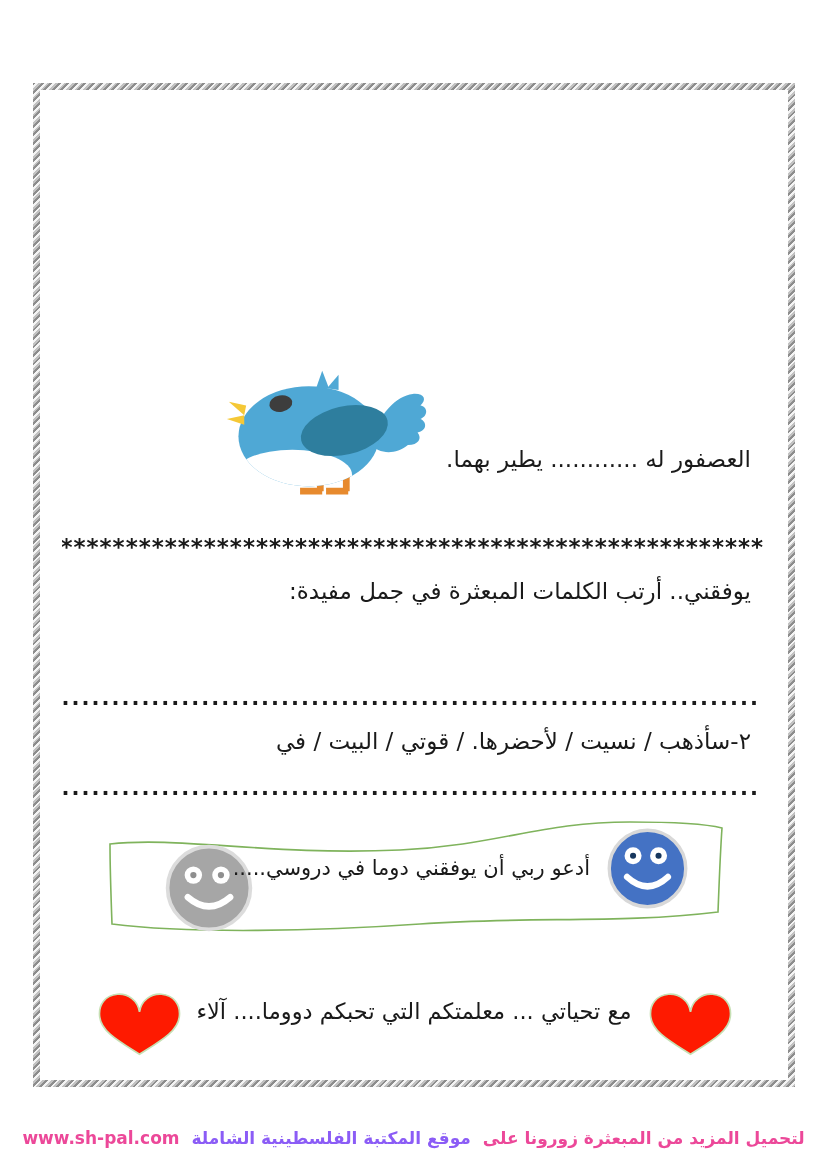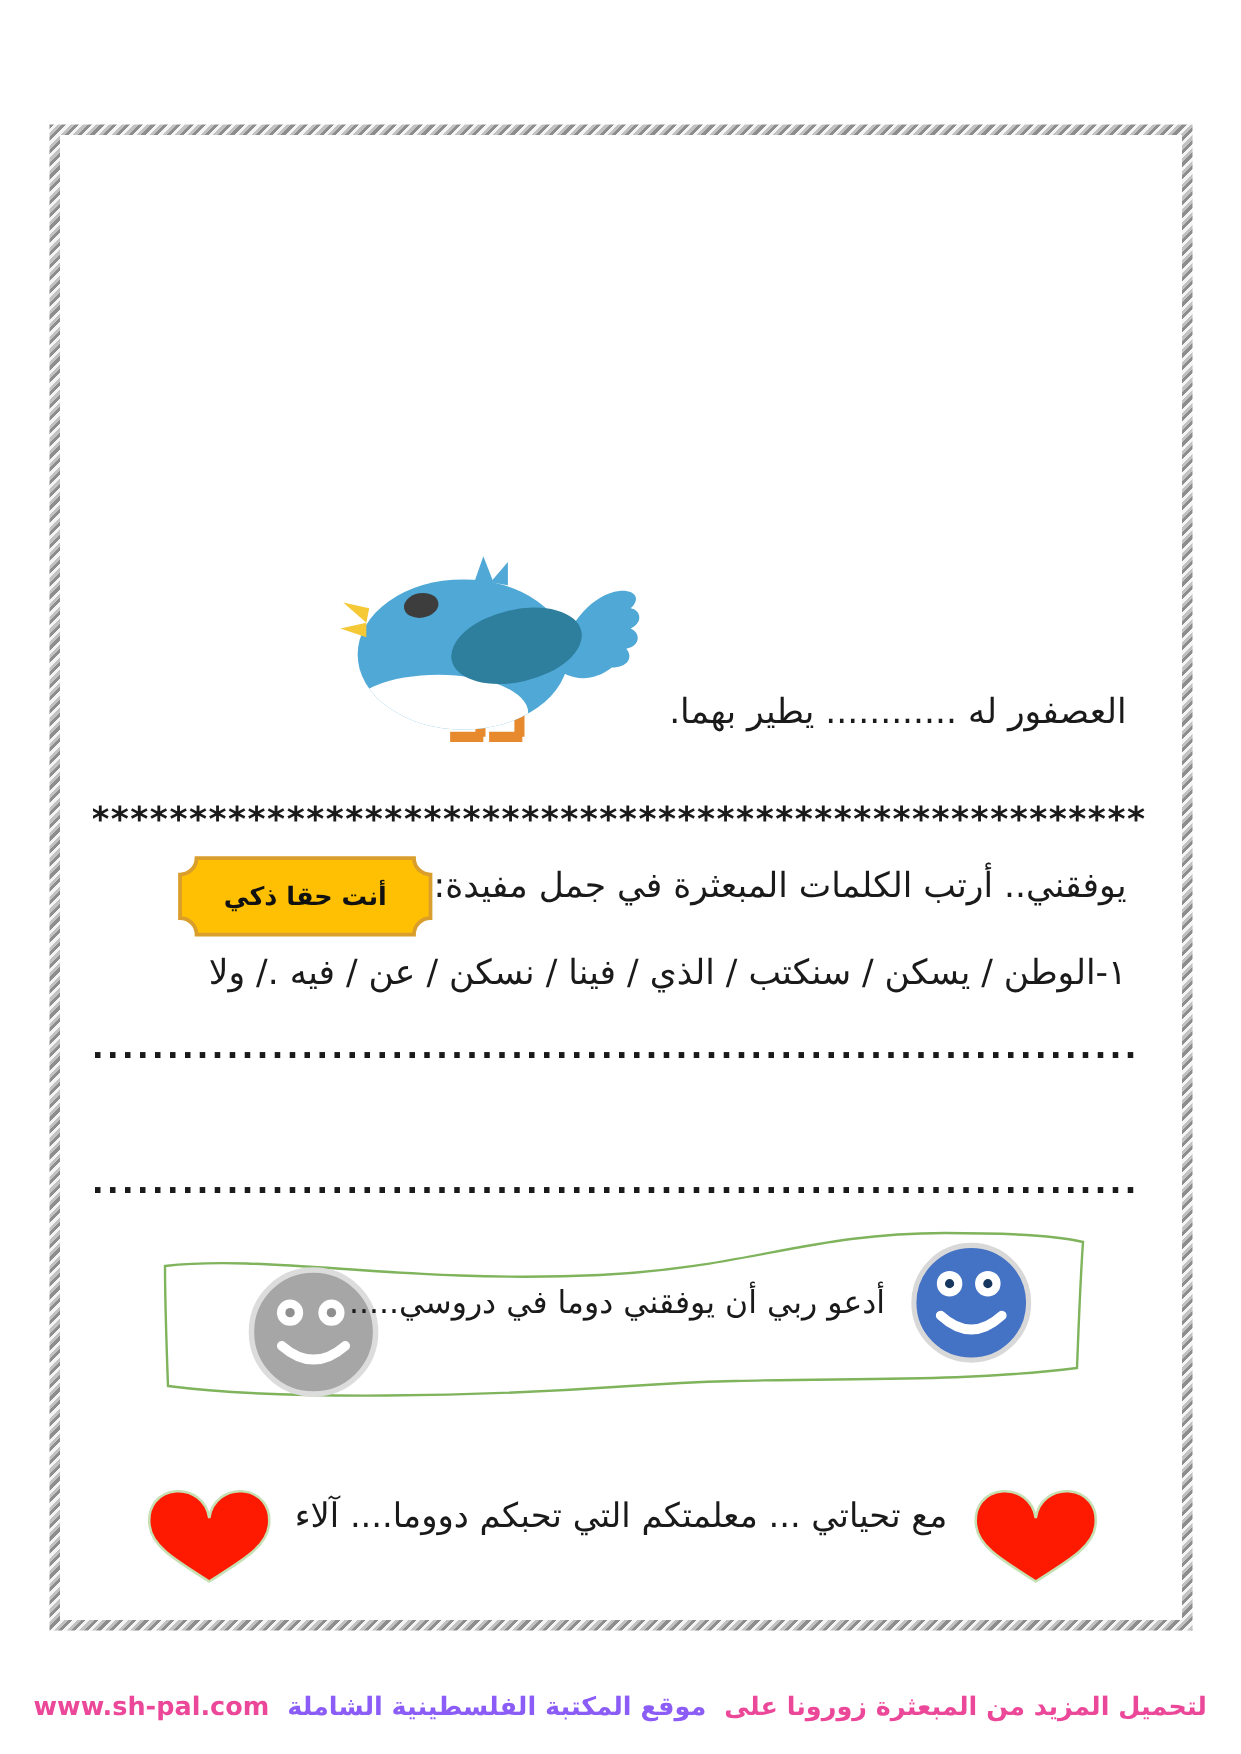--- a/index.html
+++ b/index.html
@@ -10,21 +10,21 @@
   .frame{
     position:absolute;left:33px;top:83px;width:762px;height:1004px;
     box-sizing:border-box;padding:7px;
     background:repeating-linear-gradient(135deg,#8d8d8d 0 2px,#f4f4f4 2px 4px,#c2c2c2 4px 6px);
   }
   .inner{position:relative;width:100%;height:100%;background:#ffffff;direction:rtl;}
   .abs{position:absolute;}
   .line{font-size:23px;line-height:47px;white-space:nowrap;}
   .sentences{top:48px;right:37px;left:20px;text-align:right;}
   .bird-wrap{left:186px;top:277px;width:204px;height:130px;}
-  .bird-sentence{top:372px;right:37px;font-size:23px;white-space:nowrap;}
+  .bird-sentence{top:356px;right:37px;font-size:23px;white-space:nowrap;}
   .asterisks{top:444px;right:24px;left:22px;font-size:23px;font-weight:bold;
     letter-spacing:1px;white-space:nowrap;overflow:hidden;text-align:right;}
   .badge{left:76px;top:477px;width:175px;height:61px;}
   .badge svg{position:absolute;inset:0;}
   .badge-label{position:absolute;inset:0;display:flex;align-items:center;justify-content:center;
     font-size:17px;font-weight:bold;color:#111;}
   .heading{top:488px;right:37px;font-size:23px;white-space:nowrap;}
   .item1{top:546px;right:37px;font-size:23px;white-space:nowrap;}
   .dots1{top:596px;}
   .item2{top:638px;right:37px;font-size:23px;white-space:nowrap;}
@@ -85,31 +85,25 @@
         <path d="M18 50 L0 54 L18 60 Z" fill="#F5C836"></path>
 
         <ellipse cx="56" cy="38" rx="12" ry="8.5" fill="#3d3d3d" transform="rotate(-10 56 38)"></ellipse>
       </svg>
     </div>
 
     <div class="abs bird-sentence">العصفور له ............ يطير بهما.</div>
 
     <div class="abs asterisks">**********************************************************</div>
 
-    <div class="abs badge">
-      <svg width="175" height="61" viewBox="0 0 175 61" xmlns="http://www.w3.org/2000/svg">
-        <path d="M15 5 H160 A11 11 0 0 0 171 16 V45 A11 11 0 0 0 160 56 H15 A11 11 0 0 0 4 45 V16 A11 11 0 0 0 15 5 Z" fill="#FFC003" stroke="#D99E2B" stroke-width="2.5"></path>
-      </svg>
-      <div class="badge-label">أنت حقا ذكي</div>
-    </div>
 
     <div class="abs heading">يوفقني.. أرتب الكلمات المبعثرة في جمل مفيدة:</div>
 
-    <div class="abs item1">١-الوطن / يسكن / سنكتب / الذي / فينا / نسكن / عن / فيه ./ ولا</div>
     <div class="abs dotline dots1">..................................................................................................................</div>
+    <div class="abs item2">٢-سأذهب / نسيت / لأحضرها. / قوتي / البيت / في</div>
     <div class="abs dotline dots2">..................................................................................................................</div>
 
     <div class="abs greenbox">
       <svg class="wave" width="630" height="124" viewBox="0 0 630 124" xmlns="http://www.w3.org/2000/svg">
         <path d="M10 32 C80 24 170 44 300 38 C400 33 440 10 530 10 C570 10 606 12 622 16 C620 45 619 75 618 100 C520 112 430 104 320 112 C220 119 90 122 12 112 C11 85 10 58 10 32 Z" fill="none" stroke="#7FB35C" stroke-width="1.6"></path>
       </svg>
       <div class="smiley smiley-gray">
         <svg width="92" height="92" viewBox="0 0 100 100" xmlns="http://www.w3.org/2000/svg">
           <circle cx="50" cy="50" r="45" fill="#A6A6A6" stroke="#DCDCDC" stroke-width="4"></circle>
           <circle cx="33" cy="36" r="9.5" fill="#ffffff"></circle>

